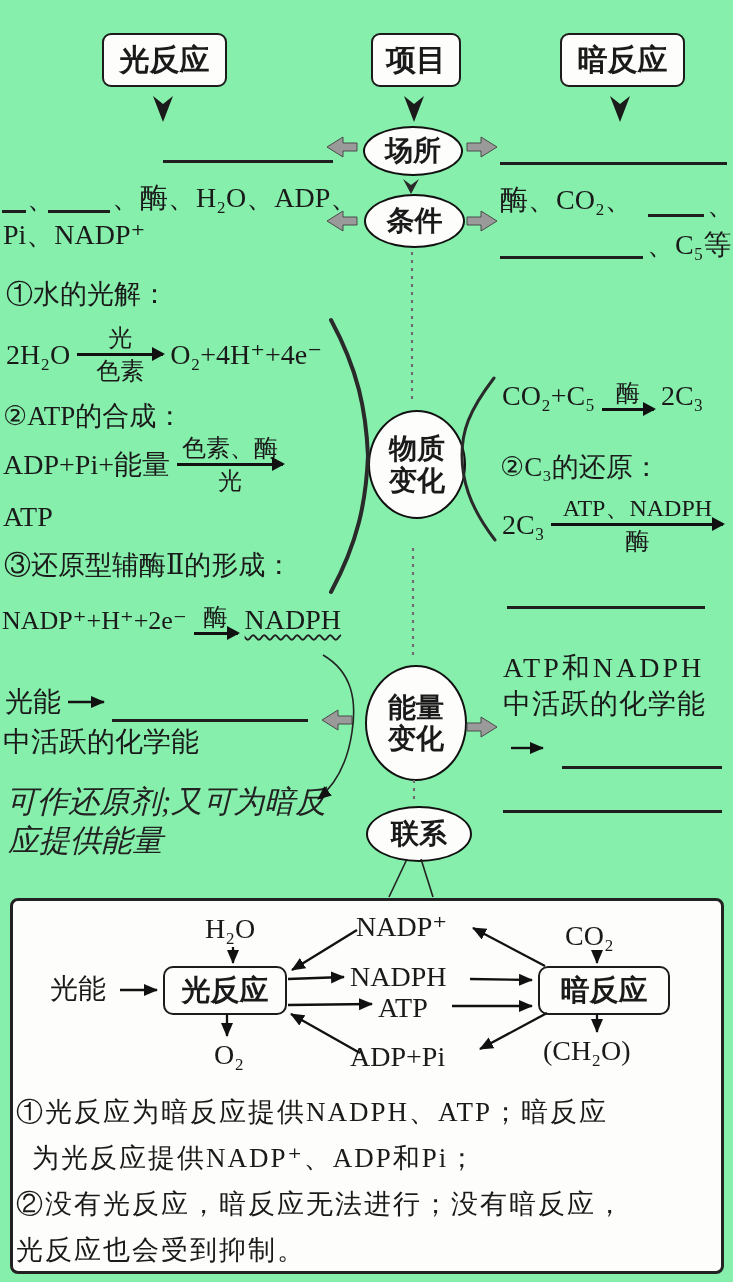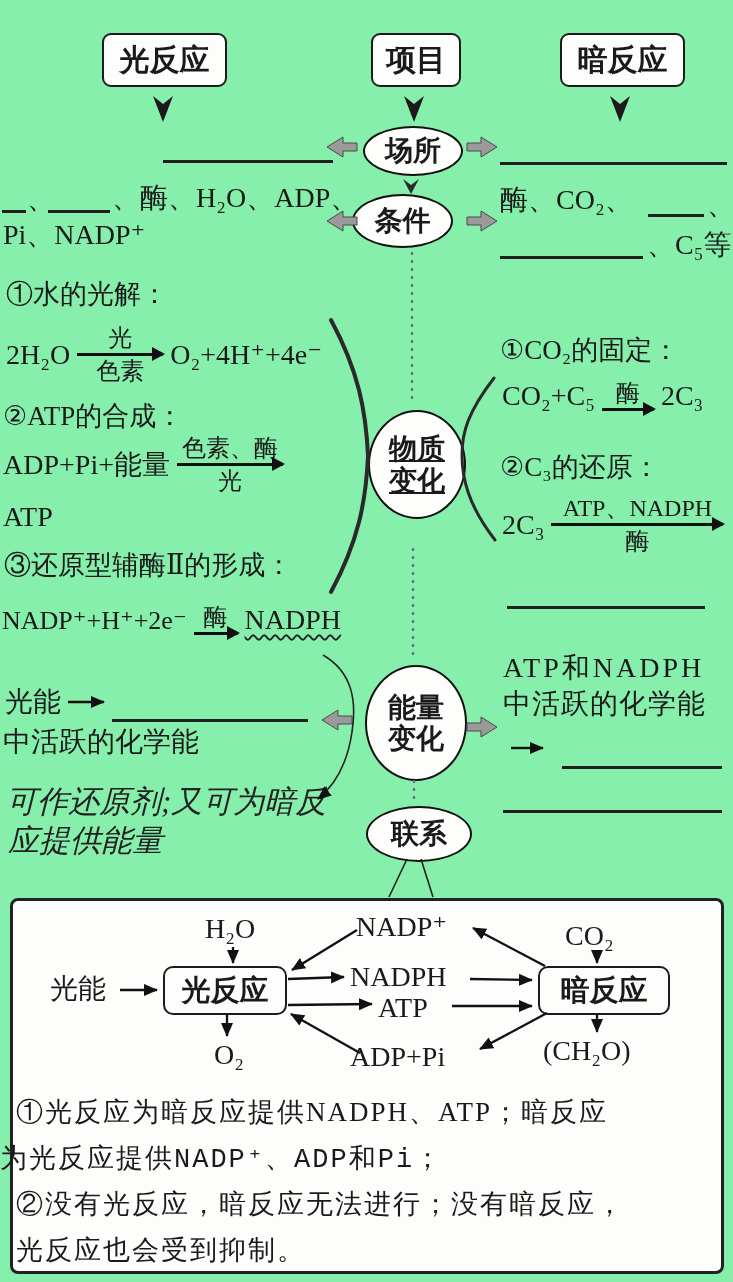--- a/index.html
+++ b/index.html
@@ -42,24 +42,24 @@
   <div class="hbox" style="left:371px;top:33px;width:86px;height:50px;">
     <span>项目</span>
   </div>
   <div class="hbox" style="left:560px;top:33px;width:121px;height:50px;">
     <span>暗反应</span>
   </div>
 
   <div class="ellipse" style="left:363px;top:126px;width:96px;height:46px;">
     <span>场所</span>
   </div>
-  <div class="ellipse" style="left:352px;top:194px;width:97px;height:50px;">
+  <div class="ellipse" style="left:364px;top:194px;width:97px;height:50px;">
     <span>条件</span>
   </div>
-  <div class="ellipse" style="left:368px;top:410px;width:94px;height:105px;text-decoration:underline;">
+  <div class="ellipse" style="left:368px;top:410px;width:94px;height:105px;">
     <span>物质</span>
     <span>变化</span>
   </div>
   <div class="ellipse" style="left:365px;top:665px;width:98px;height:112px;">
     <span>能量</span>
     <span>变化</span>
   </div>
   <div class="ellipse" style="left:366px;top:806px;width:102px;height:52px;">
     <span>联系</span>
   </div>
@@ -102,21 +102,20 @@
   <span class="txt" style="left:4px;top:551px;">③还原型辅酶Ⅱ的形成：</span>
   <div class="rxn" style="left:2px;top:604px;">
     <span style="font-size:26px;">NADP⁺+H⁺+2e⁻</span>
     <span class="stack" style="width:44px;">
       <span class="above">酶</span>
       <span class="arrowline"></span>
     </span>
     <span class="eq wavy">NADPH</span>
   </div>
 
-  <span class="txt" style="left:500px;top:336px;">①CO₂的固定：</span>
   <div class="rxn" style="left:502px;top:380px;">
     <span class="eq">CO₂+C₅</span>
     <span class="stack" style="width:52px;">
       <span class="above">酶</span>
       <span class="arrowline"></span>
     </span>
     <span class="eq">2C₃</span>
   </div>
   <span class="txt" style="left:500px;top:453px;">②C₃的还原：</span>
   <div class="rxn" style="left:502px;top:496px;">
@@ -152,21 +151,21 @@
   <span class="txt eq" style="left:350px;top:962px;">NADPH</span>
   <span class="txt eq" style="left:378px;top:993px;">ATP</span>
   <span class="txt eq" style="left:350px;top:1042px;text-align:right;">ADP+Pi</span>
   <div class="cybox" style="left:538px;top:966px;width:128px;height:45px;">
     <span>暗反应</span>
   </div>
   <span class="txt eq" style="left:565px;top:921px;">CO₂</span>
   <span class="txt eq" style="left:543px;top:1036px;">(CH₂O)</span>
 
   <span class="notesline" style="left:16px;top:1094px;">①光反应为暗反应提供NADPH、ATP；暗反应</span>
-  <span class="notesline" style="left:0;top:1140px;font-family:Liberation Mono, monospace;">为光反应提供NADP⁺、ADP和Pi；</span>
+  <span class="notesline" style="left:32px;top:1140px;">为光反应提供NADP⁺、ADP和Pi；</span>
   <span class="notesline" style="left:16px;top:1186px;">②没有光反应，暗反应无法进行；没有暗反应，</span>
   <span class="notesline" style="left:16px;top:1232px;">光反应也会受到抑制。</span>
 
   <svg class="overlay" viewBox="0 0 733 1282">
     <defs>
       <marker id="ah" markerUnits="userSpaceOnUse" markerWidth="15" markerHeight="13" refX="13" refY="6" orient="auto">
         <path d="M0,0 L14,6 L0,12 Z" fill="#111"></path>
       </marker>
     </defs>
 

